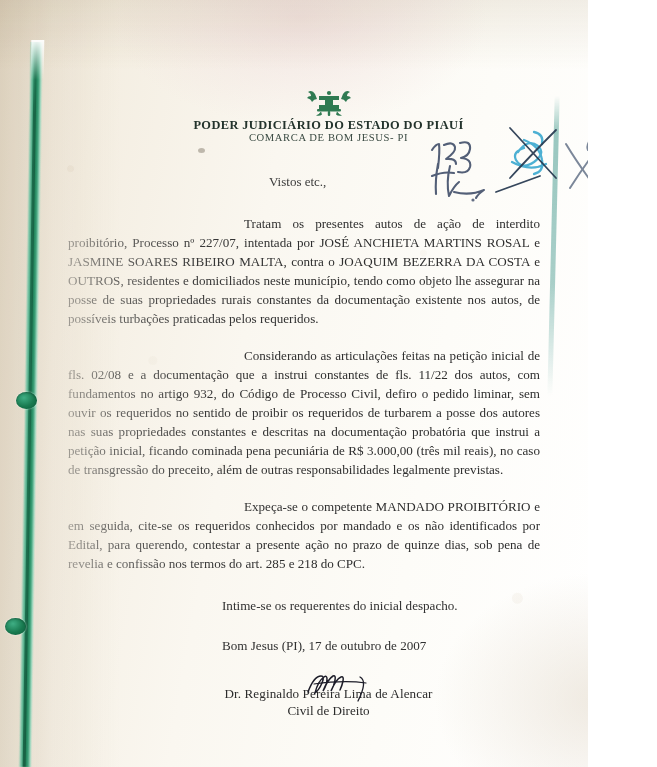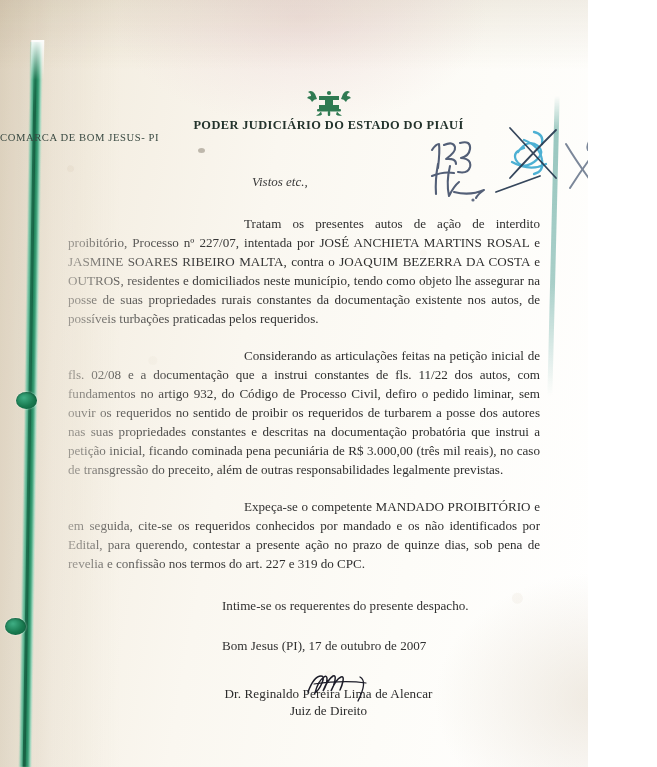--- a/index.html
+++ b/index.html
@@ -142,32 +142,32 @@
     font-weight: bold;
     font-size: 12.4px;
     letter-spacing: 0.4px;
     color: #23332c;
     font-family: "Liberation Serif", serif;
   }
   .org-sub {
     position: absolute;
     left: 0; right: 0;
     top: 132px;
+    text-align: center;
     font-size: 10.6px;
     letter-spacing: 0.6px;
     color: #3a4a42;
   }
 
   .vistos {
     position: absolute;
-    left: 252px;
+    left: 269px;
     top: 174px;
     font-size: 13px;
     color: #3b3b3b;
-    font-style: italic;
   }
 
   .body {
     position: absolute;
     left: 68px;
     top: 214px;
     width: 472px;
   }
 
   .para {
@@ -296,29 +296,29 @@
     <div class="org-title">PODER JUDICIÁRIO DO ESTADO DO PIAUÍ</div>
     <div class="org-sub">COMARCA DE BOM JESUS- PI</div>
 
     <div class="smudge"></div>
 
     <div class="vistos">Vistos etc.,</div>
 
     <div class="body">
       <p class="para para-1"><span class="ind"></span><span>Tratam os presentes autos de ação de interdito proibitório, Processo nº 227/07, intentada por JOSÉ ANCHIETA MARTINS ROSAL e JASMINE SOARES RIBEIRO MALTA, contra o JOAQUIM BEZERRA DA COSTA e OUTROS, residentes e domiciliados neste município, tendo como objeto lhe assegurar na posse de suas propriedades rurais constantes da documentação existente nos autos, de possíveis turbações praticadas pelos requeridos.</span></p>
       <p class="para para-2"><span class="ind"></span><span>Considerando as articulações feitas na petição inicial de fls. 02/08 e a documentação que a instrui constantes de fls. 11/22 dos autos, com fundamentos no artigo 932, do Código de Processo Civil, defiro o pedido liminar, sem ouvir os requeridos no sentido de proibir os requeridos de turbarem a posse dos autores nas suas propriedades constantes e descritas na documentação probatória que instrui a petição inicial, ficando cominada pena pecuniária de R$ 3.000,00 (três mil reais), no caso de transgressão do preceito, além de outras responsabilidades legalmente previstas.</span></p>
-      <p class="para para-3"><span class="ind"></span><span>Expeça-se o competente MANDADO PROIBITÓRIO e em seguida, cite-se os requeridos conhecidos por mandado e os não identificados por Edital, para querendo, contestar a presente ação no prazo de quinze dias, sob pena de revelia e confissão nos termos do art. 227 e 319 do CPC.</span></p>
+      <p class="para para-3"><span class="ind"></span><span>Expeça-se o competente MANDADO PROIBITÓRIO e em seguida, cite-se os requeridos conhecidos por mandado e os não identificados por Edital, para querendo, contestar a presente ação no prazo de quinze dias, sob pena de revelia e confissão nos termos do art. 285 e 218 do CPC.</span></p>
     </div>
 
-    <div class="intime">Intime-se os requerentes do presente despacho.</div>
+    <div class="intime">Intime-se os requerentes do inicial despacho.</div>
     <div class="place-date">Bom Jesus (PI), 17 de outubro de 2007</div>
 
     <div class="sig-block">
       <div class="sig-name">Dr. Reginaldo Pereira Lima de Alencar</div>
-      <div class="sig-role">Juiz de Direito</div>
+      <div class="sig-role">Civil de Direito</div>
     </div>
 
     <svg class="pen-sig" viewBox="0 0 130 36">
       <g fill="none" stroke="#1c1c28" stroke-width="1.5" stroke-linecap="round">
         <path d="M22 26 q6 -16 13 -16 q4 0 1 7 q-3 7 -7 10 q3 -12 9 -16 q3 -2 3 2 q0 6 -4 12 q5 -12 10 -15 q3 -1 2 4 q-1 6 -4 11 q5 -12 10 -14 q3 -1 2 4 q-1 5 -3 9"></path>
         <path d="M28 18 q30 -4 52 -1" stroke-width="1.2"></path>
         <path d="M74 11 q8 4 -2 24" stroke-width="1.3"></path>
       </g>
     </svg>
   </div>

